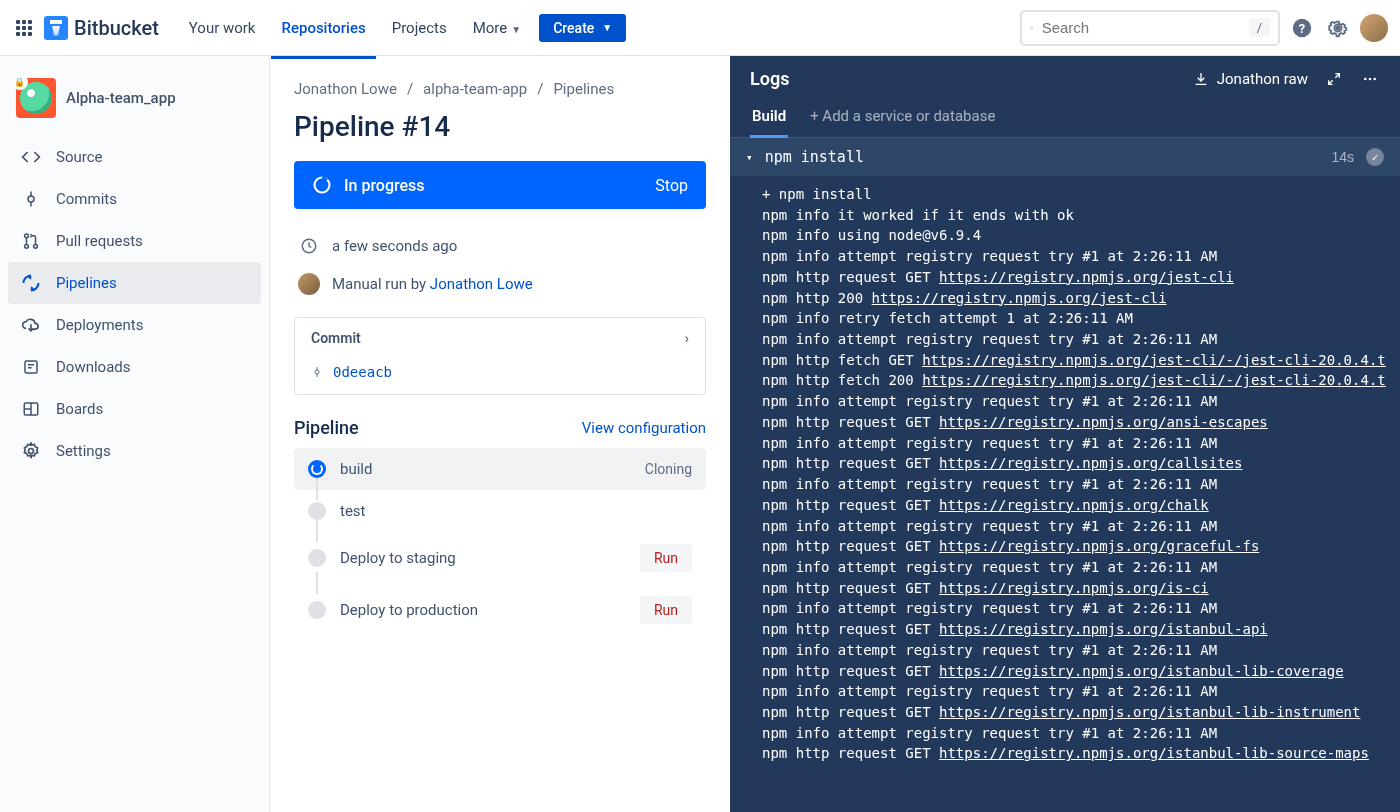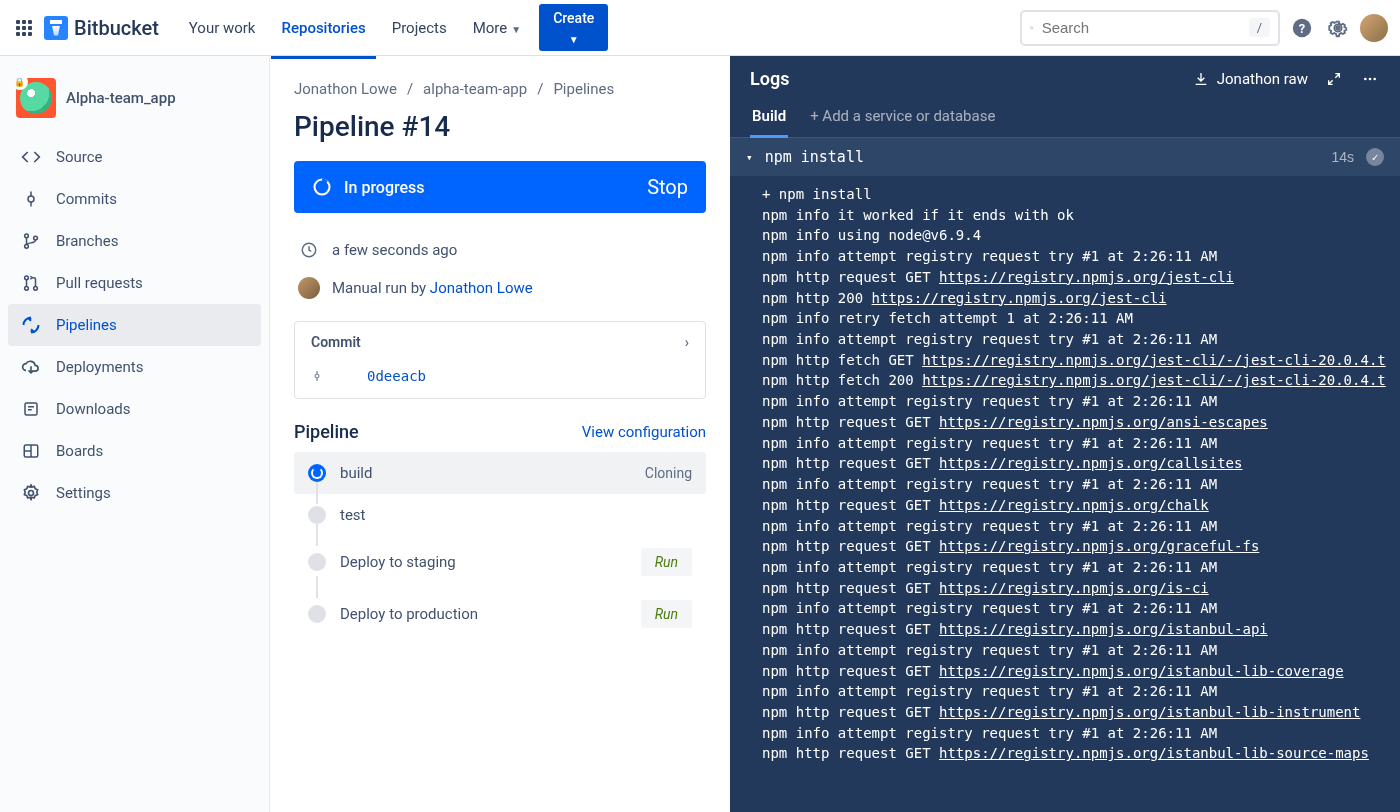--- a/index.html
+++ b/index.html
@@ -10,21 +10,21 @@
 .topnav .apps-icon { width: 24px; height: 24px; display: grid; grid-template-columns: repeat(3, 4px); grid-template-rows: repeat(3, 4px); gap: 2px; padding: 4px; cursor: pointer; }
 .topnav .apps-icon span { background: #344563; border-radius: 1px; }
 .logo { display: flex; align-items: center; gap: 6px; font-size: 20px; font-weight: 500; color: #253858; margin-right: 12px; }
 .logo-box { width: 24px; height: 24px; background: #2684FF; border-radius: 3px; position: relative; }
 .logo-box::before { content: ''; position: absolute; left: 6px; top: 4px; width: 12px; height: 4px; background: #fff; }
 .logo-box::after { content: ''; position: absolute; left: 8px; top: 10px; width: 8px; height: 10px; background: linear-gradient(#fff, #B3D4FF); clip-path: polygon(0 0, 100% 0, 75% 100%, 25% 100%); }
 .nav-item { padding: 4px 10px; font-size: 15px; color: #344563; cursor: pointer; border-radius: 3px; }
 .nav-item.active { color: #0052CC; font-weight: 500; position: relative; }
 .nav-item.active::after { content: ''; position: absolute; left: 0; right: 0; bottom: -18px; height: 3px; background: #0052CC; }
 .nav-item .chev { font-size: 10px; margin-left: 4px; color: #5E6C84; }
-.create-btn { background: #0052CC; color: #fff; padding: 6px 14px; border-radius: 3px; font-weight: 500; cursor: pointer; display: flex; align-items: center; gap: 8px; flex-direction: column; }
+.create-btn { background: #0052CC; color: #fff; padding: 6px 14px; border-radius: 3px; font-weight: 500; cursor: pointer; display: flex; align-items: center; gap: 8px; }
 .create-btn .chev { font-size: 10px; }
 .spacer { flex: 1; }
 .search-box { width: 260px; height: 36px; border: 2px solid #DFE1E6; border-radius: 5px; display: flex; align-items: center; padding: 0 8px; gap: 8px; color: #5E6C84; }
 .search-box input { border: none; outline: none; flex: 1; font-size: 15px; color: #172B4D; background: transparent; }
 .search-box .slash { background: #F4F5F7; padding: 2px 8px; border-radius: 3px; font-size: 13px; color: #5E6C84; }
 .topnav-icon { width: 28px; height: 28px; display: flex; align-items: center; justify-content: center; color: #5E6C84; cursor: pointer; }
 .avatar { width: 28px; height: 28px; border-radius: 50%; background: linear-gradient(135deg, #d4a574, #8b6f47); cursor: pointer; }
 
 
 .main { display: flex; height: calc(100vh - 56px); }
@@ -42,42 +42,42 @@
 
 
 .content { flex: 1; display: flex; min-width: 0; }
 .detail { width: 460px; padding: 24px 24px 24px 24px; overflow-y: auto; }
 .breadcrumb { display: flex; gap: 10px; color: #5E6C84; font-size: 15px; margin-bottom: 12px; }
 .breadcrumb span { cursor: pointer; }
 .page-title { font-size: 28px; font-weight: 500; color: #172B4D; margin-bottom: 18px; }
 .status-bar { background: #0065FF; color: #fff; border-radius: 4px; padding: 14px 18px; display: flex; align-items: center; gap: 12px; margin-bottom: 18px; }
 .status-bar .status-icon { width: 20px; height: 20px; }
 .status-bar .label { font-size: 16px; font-weight: 500; flex: 1; }
-.status-bar .stop { font-size: 20px; cursor: pointer; }
+.status-bar .stop { font-size: 16px; cursor: pointer; }
 .meta-row { display: flex; align-items: center; gap: 12px; padding: 8px 4px; color: #42526E; font-size: 15px; }
 .meta-row .icon { width: 22px; height: 22px; display: flex; align-items: center; justify-content: center; color: #5E6C84; }
 .meta-row .mini-avatar { width: 22px; height: 22px; border-radius: 50%; background: linear-gradient(135deg, #c29968, #7a5d3f); }
 .meta-row a { color: #0052CC; text-decoration: none; }
 .commit-box { border: 1px solid #DFE1E6; border-radius: 4px; margin-top: 14px; }
 .commit-head { padding: 12px 16px; font-weight: 600; color: #42526E; display: flex; align-items: center; justify-content: space-between; cursor: pointer; }
 .commit-head .chev { color: #5E6C84; font-size: 14px; }
 .commit-body { padding: 6px 16px 14px; display: flex; align-items: center; gap: 10px; }
 .commit-body .cicon { color: #5E6C84; font-size: 11px; }
-.commit-body a { color: #0052CC; font-family: ui-monospace, Menlo, monospace; text-decoration: none; font-size: 14px; margin-left: 34px; }
+.commit-body a { color: #0052CC; font-family: ui-monospace, Menlo, monospace; text-decoration: none; font-size: 14px; }
 .section-head { display: flex; justify-content: space-between; align-items: center; margin-top: 22px; margin-bottom: 10px; }
 .section-head h3 { font-size: 18px; font-weight: 500; color: #172B4D; }
 .section-head a { color: #0052CC; text-decoration: none; font-size: 15px; }
 .step { display: flex; align-items: center; gap: 14px; padding: 12px 14px; border-radius: 4px; position: relative; }
 .step.active { background: #F1F2F4; }
 .step .bullet { width: 18px; height: 18px; border-radius: 50%; background: #DFE1E6; flex-shrink: 0; z-index: 1; }
 .step.active .bullet { background: #0065FF; position: relative; }
 .step.active .bullet::before { content: ''; position: absolute; inset: 3px; border: 2px solid #fff; border-top-color: transparent; border-radius: 50%; }
 .step .name { flex: 1; font-size: 15px; color: #42526E; }
 .step .status { font-size: 14px; color: #5E6C84; }
-.step .run-btn { background: #F4F5F7; padding: 6px 14px; border-radius: 3px; color: #4d7c0f; font-size: 14px; cursor: pointer; font-style: italic; }
+.step .run-btn { background: #F4F5F7; padding: 6px 14px; border-radius: 3px; color: #b91c1c; font-size: 14px; cursor: pointer; }
 .step-line { position: absolute; left: 22px; top: -12px; width: 2px; height: 22px; background: #DFE1E6; }
 
 
 .logs { flex: 1; background: #23395B; color: #fff; display: flex; flex-direction: column; min-width: 0; }
 .logs-head { display: flex; align-items: center; padding: 12px 20px 10px; gap: 18px; }
 .logs-head h3 { font-size: 18px; font-weight: 600; }
 .logs-head .spacer { flex: 1; }
 .logs-head .action { display: flex; align-items: center; gap: 8px; cursor: pointer; font-size: 15px; }
 .logs-tabs { display: flex; gap: 20px; padding: 0 20px; border-bottom: 1px solid rgba(255,255,255,0.15); }
 .logs-tab { padding: 8px 2px 10px; font-size: 15px; cursor: pointer; color: rgba(255,255,255,0.6); }
@@ -165,31 +165,20 @@
         </div>
         <div class="side-item">
           <span class="icon">
             <svg width="18" height="18" viewBox="0 0 24 24" fill="none" stroke="currentColor" stroke-width="2">
               <circle cx="12" cy="12" r="4"></circle>
               <line x1="12" y1="2" x2="12" y2="8"></line>
               <line x1="12" y1="16" x2="12" y2="22"></line>
             </svg>
           </span>
           <span>Commits</span>
-        </div>
-        <div class="side-item">
-          <span class="icon">
-            <svg width="18" height="18" viewBox="0 0 24 24" fill="none" stroke="currentColor" stroke-width="2">
-              <circle cx="6" cy="5" r="2.5"></circle>
-              <circle cx="6" cy="19" r="2.5"></circle>
-              <circle cx="18" cy="8" r="2.5"></circle>
-              <path d="M6 7.5v9M18 10.5c0 5-9 3-12 6"></path>
-            </svg>
-          </span>
-          <span>Branches</span>
         </div>
         <div class="side-item">
           <span class="icon">
             <svg width="18" height="18" viewBox="0 0 24 24" fill="none" stroke="currentColor" stroke-width="2">
               <circle cx="6" cy="5" r="2.5"></circle>
               <circle cx="6" cy="19" r="2.5"></circle>
               <circle cx="18" cy="19" r="2.5"></circle>
               <path d="M6 7.5v9M13 5h3a2 2 0 012 2v9.5M11 3l3 2-3 2"></path>
             </svg>
           </span>

